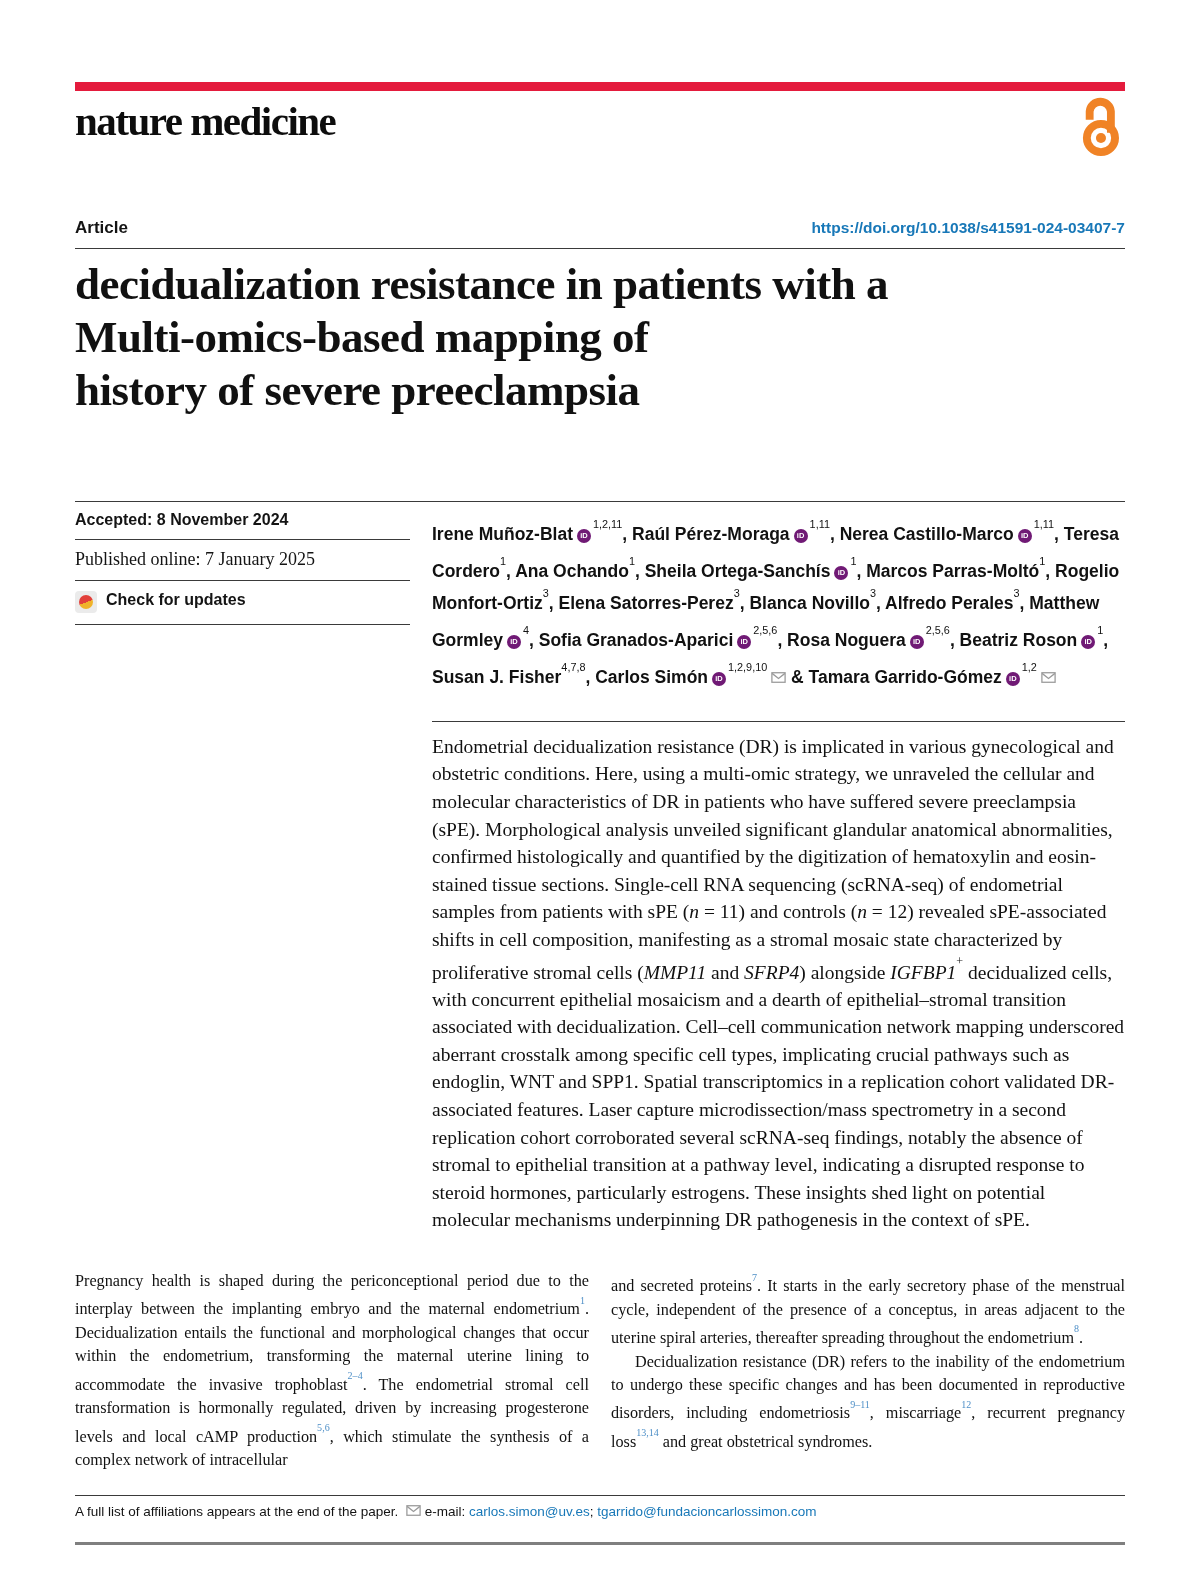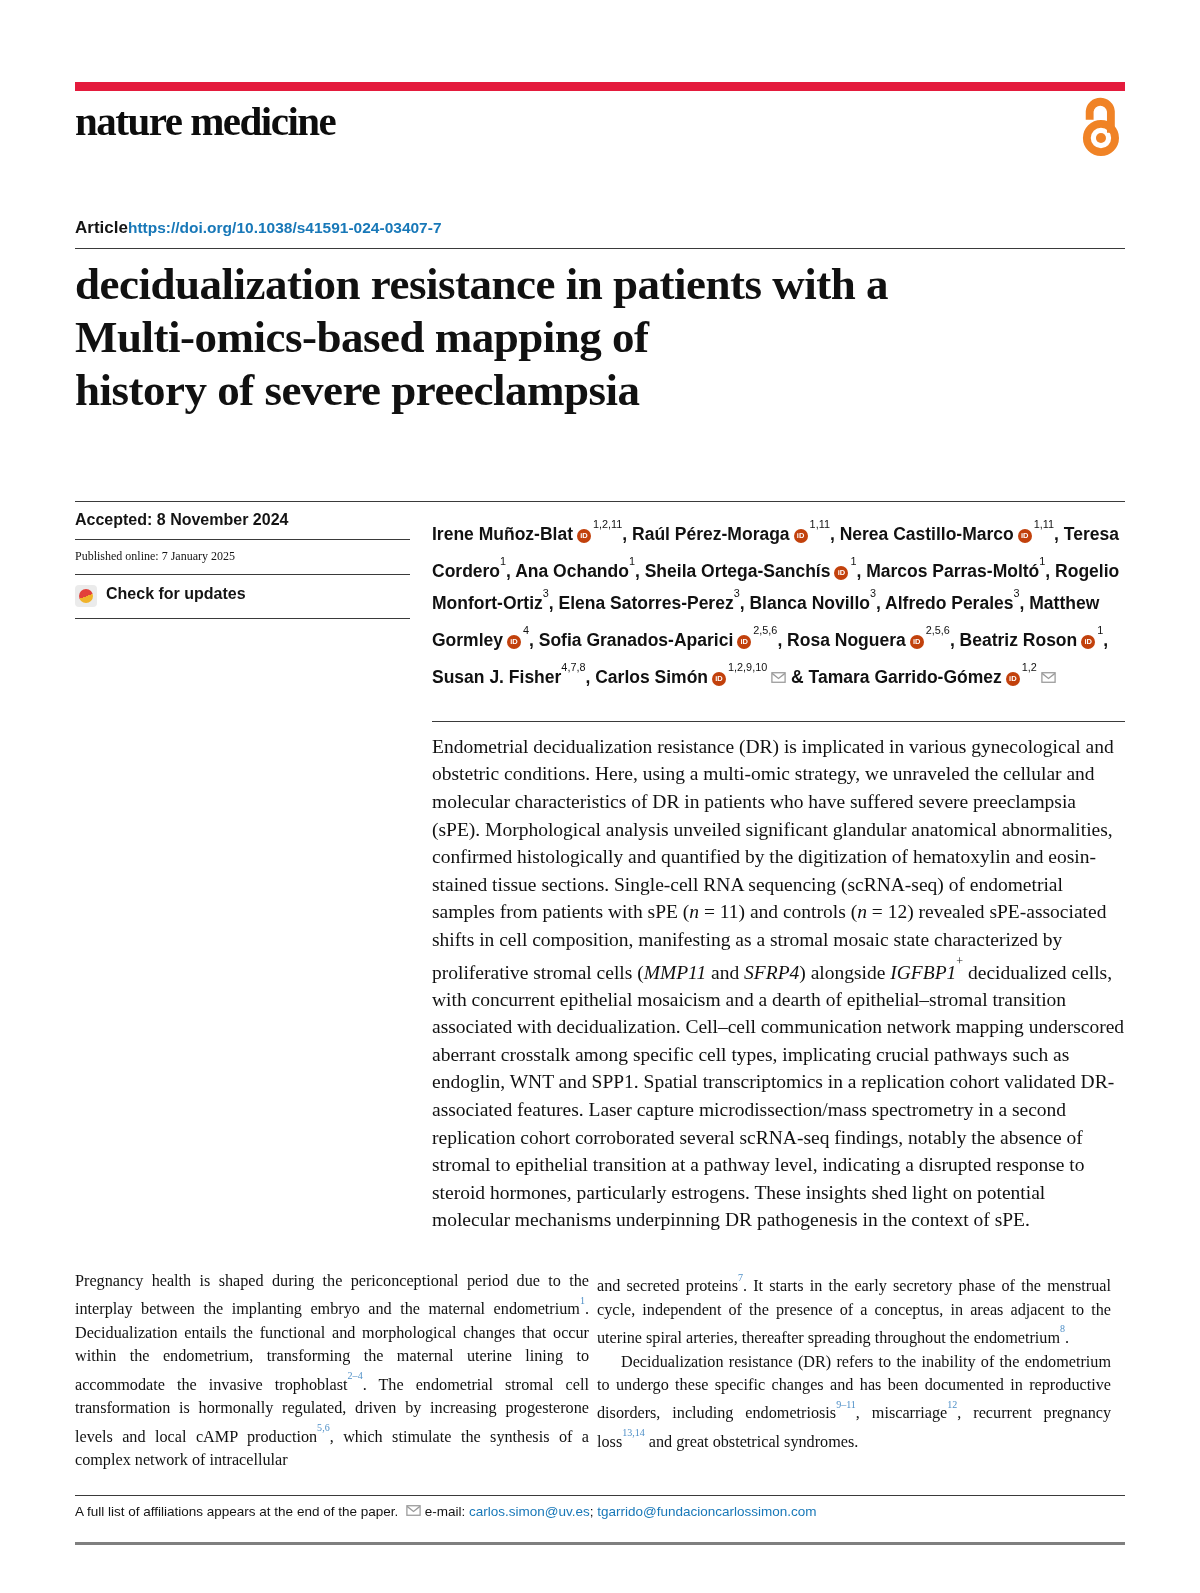--- a/index.html
+++ b/index.html
@@ -16,59 +16,59 @@
   .topspace { height: 66px; }
   .red-bar { height: 9px; background: #e41b3d; }
   .masthead { display: flex; justify-content: space-between; align-items: flex-start; }
   .logo {
     font-family: "Liberation Serif", serif;
     font-weight: 700; font-size: 41px; letter-spacing: -1.5px;
     margin-top: 6px; color: #0d0d0d;
   }
   .oa-icon { margin-top: 4px; }
 
-  .article-row { display: flex; justify-content: flex-start; align-items: baseline; margin-top: 56px; }
+  .article-row { display: flex; justify-content: space-between; align-items: baseline; margin-top: 56px; }
   .article-label { font-size: 17px; font-weight: 700; }
   .doi-link { font-size: 15.5px; font-weight: 600; color: #1878b8; text-decoration: none; }
 
   .rule { border: none; border-top: 1px solid #3a3a3a; height: 0; }
   .rule-title { margin-top: 10px; }
 
   .title { font-family: "Liberation Serif", serif; font-weight: 700; font-size: 45px; line-height: 53px; letter-spacing: -0.5px; margin-top: 9px; color: #111; }
 
   
   .meta-section { margin-top: 84px; border-top: 1px solid #3a3a3a; display: flex; gap: 22px; }
   .meta-col { width: 335px; flex: none; }
   .meta-row { border-bottom: 1px solid #3a3a3a; padding: 9px 0 10px; font-size: 16px; font-weight: 700; }
-  .meta-row.serif { font-family: "Liberation Serif", serif; font-weight: 400; font-size: 12px; }
+  .meta-row.serif { font-family: "Liberation Serif", serif; font-weight: 400; font-size: 18px; }
   .check-row { display: flex; gap: 9px; padding: 10px 0 11px; cursor: pointer; }
   .cross-icon { width: 22px; height: 22px; border-radius: 4px; background: #ebebeb; display: inline-flex; align-items: center; justify-content: center; flex: none; }
   .cross-ball { width: 14px; height: 14px; border-radius: 50%; background: linear-gradient(160deg, #e2403a 0 52%, #f0b32a 52% 100%); }
 
   .authors-col { flex: 1; padding-top: 9px; }
   .authors { font-size: 17.5px; font-weight: 700; line-height: 27px; color: #111; }
   .sp { font-size: 62%; font-weight: 400; position: relative; top: -0.45em; }
   .ref { color: #4e8fc7; font-weight: 400; }
   .orcid {
     display: inline-block; width: 14px; height: 14px; border-radius: 50%;
-    background: #c2410c; color: #fff; font-size: 7.5px; font-weight: 700;
+    background: #701a75; color: #fff; font-size: 7.5px; font-weight: 700;
     line-height: 14px; text-align: center; vertical-align: 2px; margin: 18px 2px 0 4px;
     font-style: normal;
   }
   .mailic { display: inline-block; margin-left: 4px; vertical-align: 0; }
 
   
   .abstract-wrap { margin-left: 357px; margin-top: 30px; border-top: 1px solid #3a3a3a; }
   .abstract {
     font-family: "Liberation Serif", serif; font-size: 19.5px; line-height: 27.6px;
     margin-top: 11px; color: #111;
   }
 
   
-  .columns { display: flex; gap: 8px; margin-top: 36px; }
+  .columns { display: flex; gap: 22px; margin-top: 36px; }
   .col { width: 514px; flex: none; font-family: "Liberation Serif", serif; font-size: 16.2px; line-height: 23.3px; text-align: justify; color: #111; }
   .col p.indent { text-indent: 24px; }
 
   
   .foot-rule { margin-top: 22px; }
   .affil-line { font-size: 13.5px; padding: 8px 0 23px; color: #141414; }
   .affil-line a { color: #1878b8; text-decoration: none; }
   .thick-rule { border: none; border-top: 3px solid #7f7f7f; height: 0; }
   .journal-row { display: flex; justify-content: space-between; padding-top: 16px; font-size: 15px; font-weight: 700; margin-top: 44px; }
   .journal-link { color: #1878b8; text-decoration: none; }

